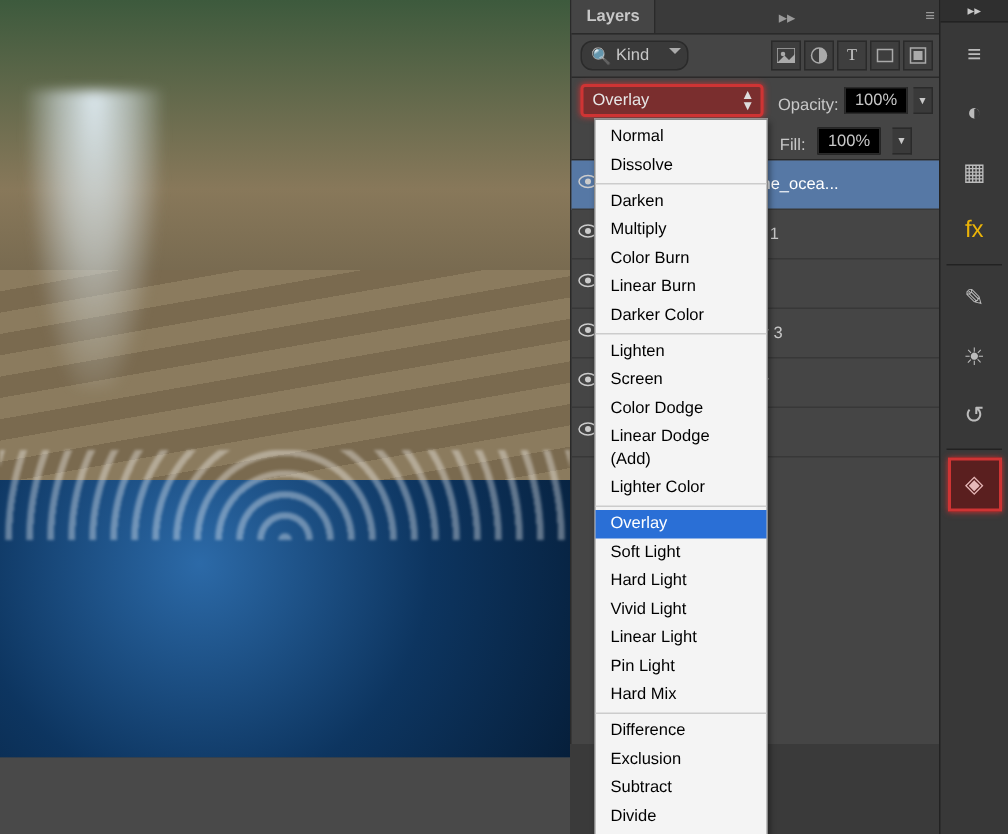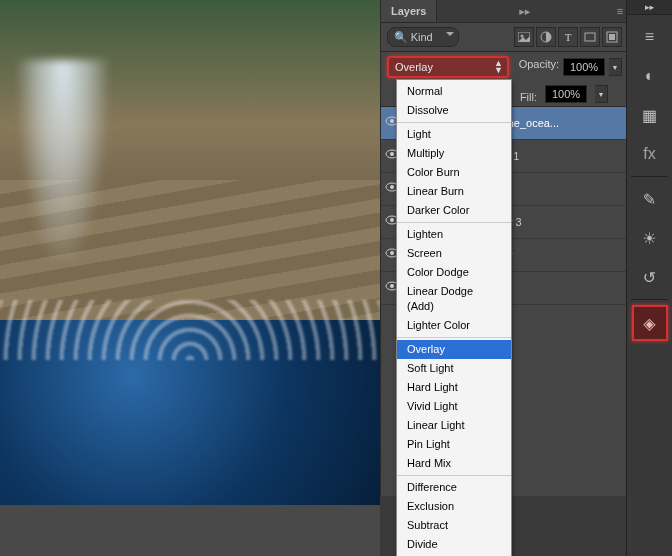--- a/index.html
+++ b/index.html
@@ -14,21 +14,21 @@
 .panel-tab{padding:0 10px;height:100%;display:flex;align-items:center;background:#454545;border-right:1px solid #2a2a2a;font-weight:bold}
 .panel-menu{margin-left:auto;width:16px;text-align:center;color:#999}
 .filter-row{display:flex;align-items:center;gap:4px;padding:4px 6px;border-bottom:1px solid #2a2a2a}
 .dropdown{display:flex;align-items:center;background:#3a3a3a;border:1px solid #2a2a2a;height:18px;padding:0 16px 0 6px;position:relative;border-radius:8px}
 .dropdown .chev{position:absolute;right:4px;top:4px;width:0;height:0;border-left:4px solid transparent;border-right:4px solid transparent;border-top:4px solid #aaa}
 .filter-icons{display:flex;gap:2px;margin-left:auto}
 .ficon{width:18px;height:18px;display:flex;align-items:center;justify-content:center;background:#3e3e3e;border:1px solid #2a2a2a}
 .blend-row{display:flex;align-items:center;padding:4px 6px;gap:8px}
 .blend-select{flex:0 0 106px;height:18px;background:#7a2e2e;border:2px solid #cf3434;border-radius:3px;display:flex;align-items:center;padding:0 6px;position:relative;color:#e6e6e6;box-shadow:0 0 4px #cf3434}
 .blend-select .updn{position:absolute;right:4px;top:2px;font-size:9px;line-height:7px;color:#ddd}
-.prop{display:flex;align-items:flex-start;gap:4px}
+.prop{display:flex;align-items:flex-end;gap:4px}
 .pct{width:40px;height:16px;background:#000000;border:1px solid #2a2a2a;text-align:center;display:flex;align-items:center;justify-content:center}
 .pct-chev{width:12px;height:16px;background:#3a3a3a;border:1px solid #2a2a2a;border-left:none;display:flex;align-items:center;justify-content:center;font-size:7px}
 .fill-row{display:flex;align-items:flex-end;justify-content:flex-end;padding:3px 20px;gap:8px;border-bottom:1px solid #2a2a2a}
 .layer-list{padding:0}
 .layer{display:flex;align-items:center;height:32px;border-bottom:1px solid #383838;padding-left:4px;gap:6px}
 .layer.selected{background:#5678a5;color:#fff}
 .eye{width:14px;height:14px}
 .thumb{width:28px;height:24px;background:#888;border:1px solid #222}
 .thumb.adj{background:#ddd}
 .layer-name{white-space:nowrap;overflow:hidden;text-overflow:ellipsis;flex:1}
@@ -178,21 +178,21 @@
     </div>
 
 </div>
 
 <div class="blend-menu" id="blend-menu">
     <div class="grp">
       <div class="item">Normal</div>
       <div class="item">Dissolve</div>
     </div>
     <div class="grp">
-      <div class="item">Light</div>
+      <div class="item">Darken</div>
       <div class="item">Multiply</div>
       <div class="item">Color Burn</div>
       <div class="item">Linear Burn</div>
       <div class="item">Darker Color</div>
     </div>
     <div class="grp">
       <div class="item">Lighten</div>
       <div class="item">Screen</div>
       <div class="item">Color Dodge</div>
       <div class="item">Linear Dodge (Add)</div>
@@ -214,21 +214,21 @@
       <div class="item">Divide</div>
     </div>
   </div>
 
 <div class="right-sidebar">
   <div class="collapse">▸▸</div>
   <div id="right-tools">
       <div class="tool" style="color: rgb(187, 187, 187); font-size: 16px;">≡</div>
       <div class="tool" style="color: rgb(187, 187, 187); font-size: 16px;">◐</div>
       <div class="tool" style="color: rgb(187, 187, 187); font-size: 16px;">▦</div>
-      <div class="tool" style="color: #a3a3a3; font-size: 16px;">fx</div>
+      <div class="tool" style="color: #eab308; font-size: 16px;">fx</div>
       <div style="height: 1px; background: rgb(34, 34, 34); margin: 3px 4px;"></div>
       <div class="tool" style="color: rgb(187, 187, 187); font-size: 16px;">✎</div>
       <div class="tool" style="color: rgb(187, 187, 187); font-size: 16px;">☀</div>
       <div class="tool" style="color: rgb(187, 187, 187); font-size: 16px;">↺</div>
       <div style="height: 1px; background: rgb(34, 34, 34); margin: 3px 4px;"></div>
       <div class="tool active" style="color: rgb(230, 184, 184); font-size: 16px;">◈</div>
     </div>
 </div>
 
 </body></html>

